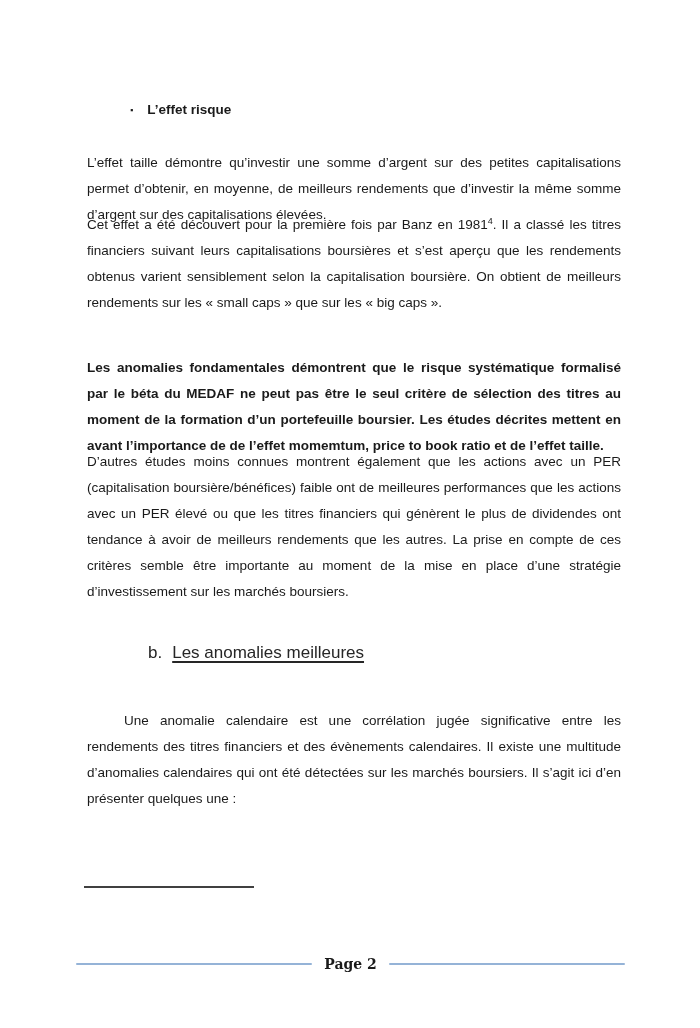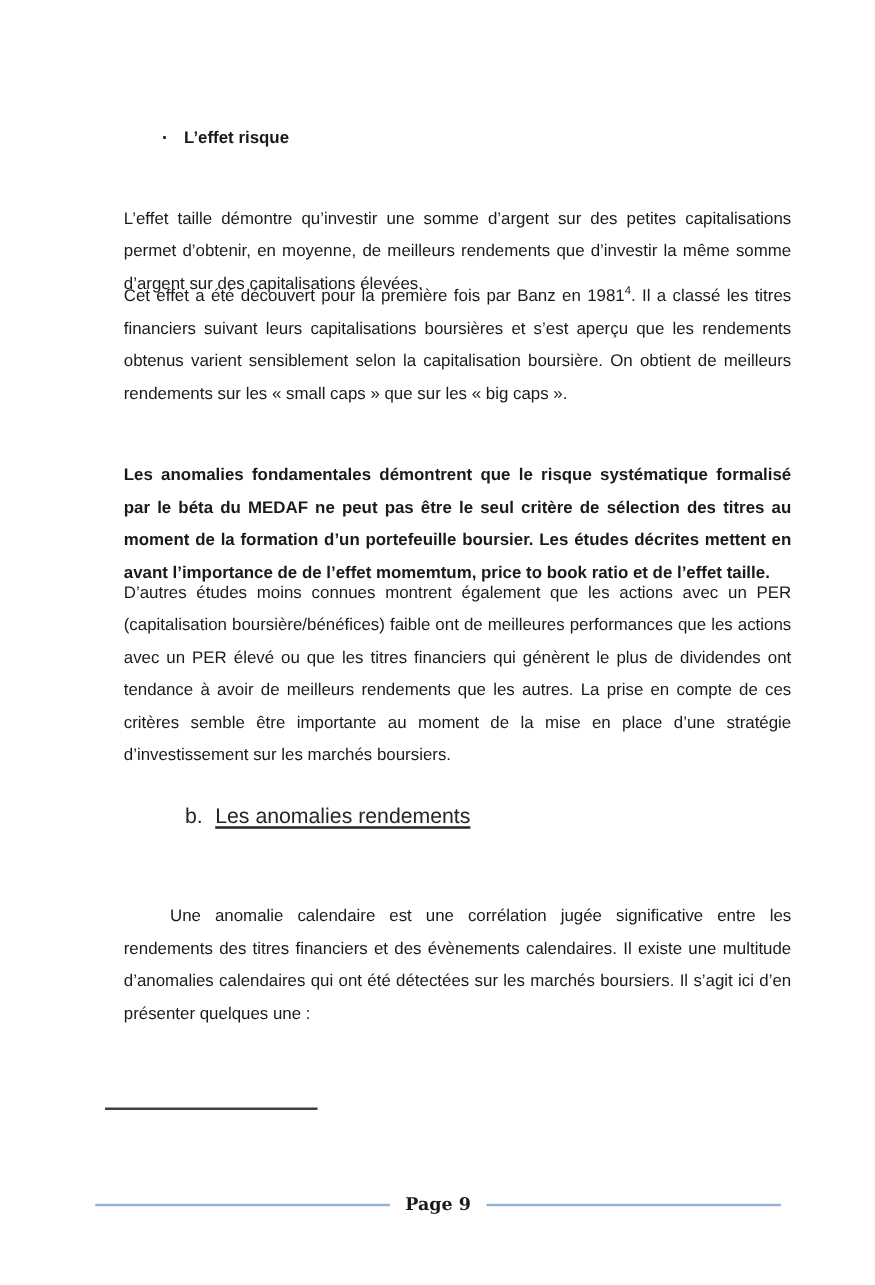--- a/index.html
+++ b/index.html
@@ -13,21 +13,21 @@
     height: 1028px;
     background: #ffffff;
     font-family: "Liberation Sans", sans-serif;
     color: #1a1a1a;
     overflow: hidden;
   }
   .body-par {
     position: absolute;
     left: 83px;
     width: 534px;
-    margin: 16px;
+    margin: 4px;
     font-size: 13.5px;
     line-height: 26px;
     text-align: justify;
     color: #1a1a1a;
   }
   .bullet-heading {
     position: absolute;
     left: 130px;
     top: 101px;
     display: flex;
@@ -123,27 +123,27 @@
 
   <p class="body-par p1">L’effet taille démontre qu’investir une somme d’argent sur des petites capitalisations permet d’obtenir, en moyenne, de meilleurs rendements que d’investir la même somme d’argent sur des capitalisations élevées.</p>
 
   <p class="body-par p2"><span>Cet effet a été découvert pour la première fois par Banz en 1981</span><sup class="fnref">4</sup><span>. Il a classé les titres financiers suivant leurs capitalisations boursières et s’est aperçu que les rendements obtenus varient sensiblement selon la capitalisation boursière. On obtient de meilleurs rendements sur les « small caps » que sur les « big caps ».</span></p>
 
   <p class="body-par p3">Les anomalies fondamentales démontrent que le risque systématique formalisé par le béta du MEDAF ne peut pas être le seul critère de sélection des titres au moment de la formation d’un portefeuille boursier. Les études décrites mettent en avant l’importance de de l’effet momemtum, price to book ratio et de l’effet taille.</p>
 
   <p class="body-par p4">D’autres études moins connues montrent également que les actions avec un PER (capitalisation boursière/bénéfices) faible ont de meilleures performances que les actions avec un PER élevé ou que les titres financiers qui génèrent le plus de dividendes ont tendance à avoir de meilleurs rendements que les autres. La prise en compte de ces critères semble être importante au moment de la mise en place d’une stratégie d’investissement sur les marchés boursiers.</p>
 
   <div class="section-heading">
-    <span class="section-number">b.</span><span class="section-title">Les anomalies rendements</span>
+    <span class="section-number">b.</span><span class="section-title">Les anomalies meilleures</span>
   </div>
 
   <p class="body-par p5">Une anomalie calendaire est une corrélation jugée significative entre les rendements des titres financiers et des évènements calendaires. Il existe une multitude d’anomalies calendaires qui ont été détectées sur les marchés boursiers. Il s’agit ici d’en présenter quelques une :</p>
 
   <div class="footnote-rule"></div>
 
 
   <div class="footer">
     <div class="footer-line"></div>
-    <div class="footer-page">Page 9</div>
+    <div class="footer-page">Page 2</div>
     <div class="footer-line"></div>
   </div>
 
 </div>
 
 </body></html>

